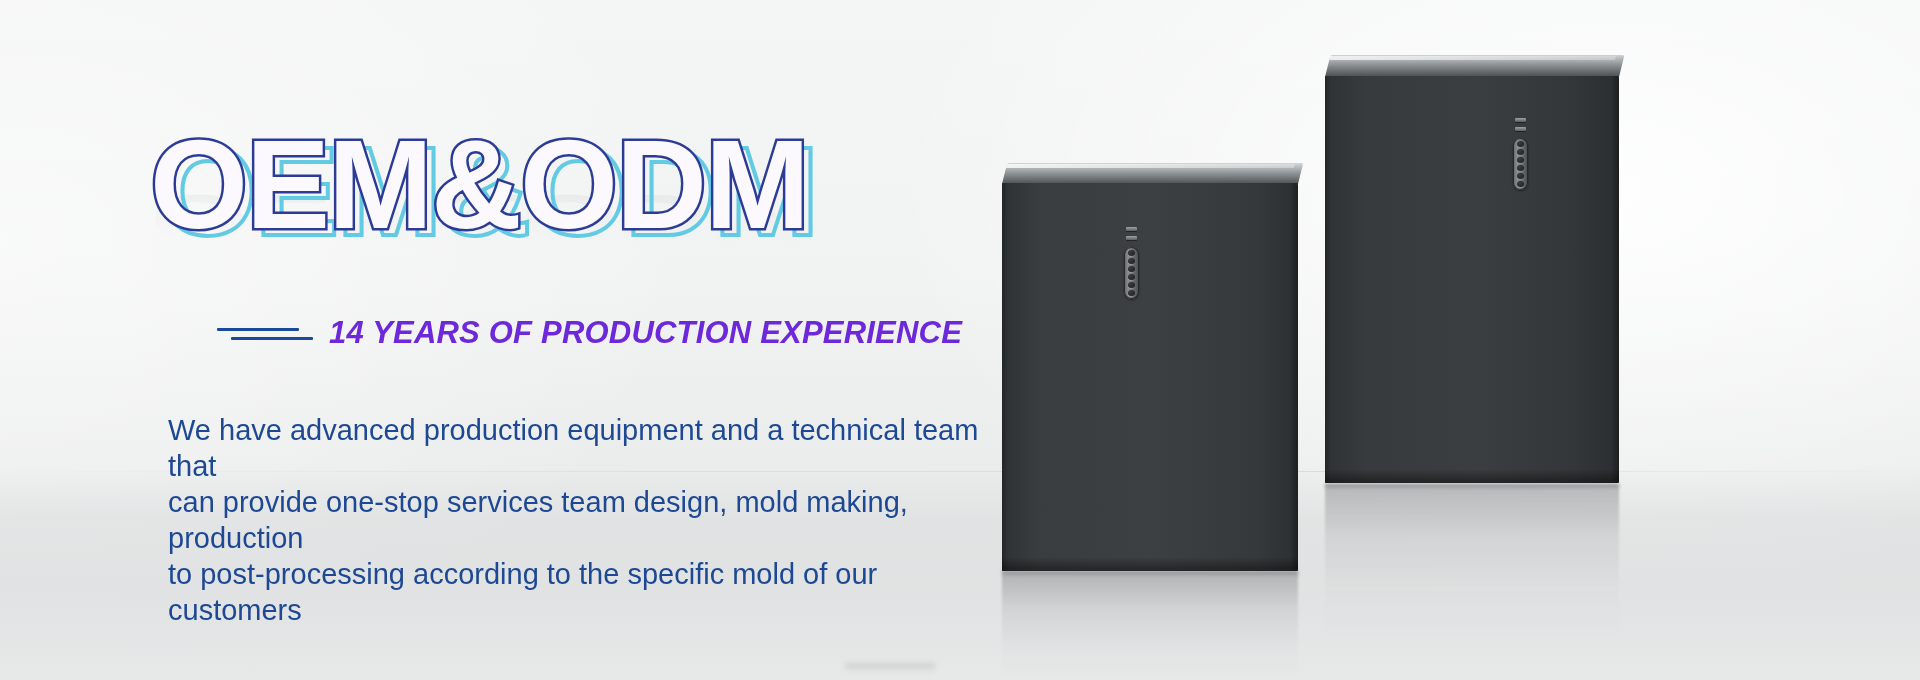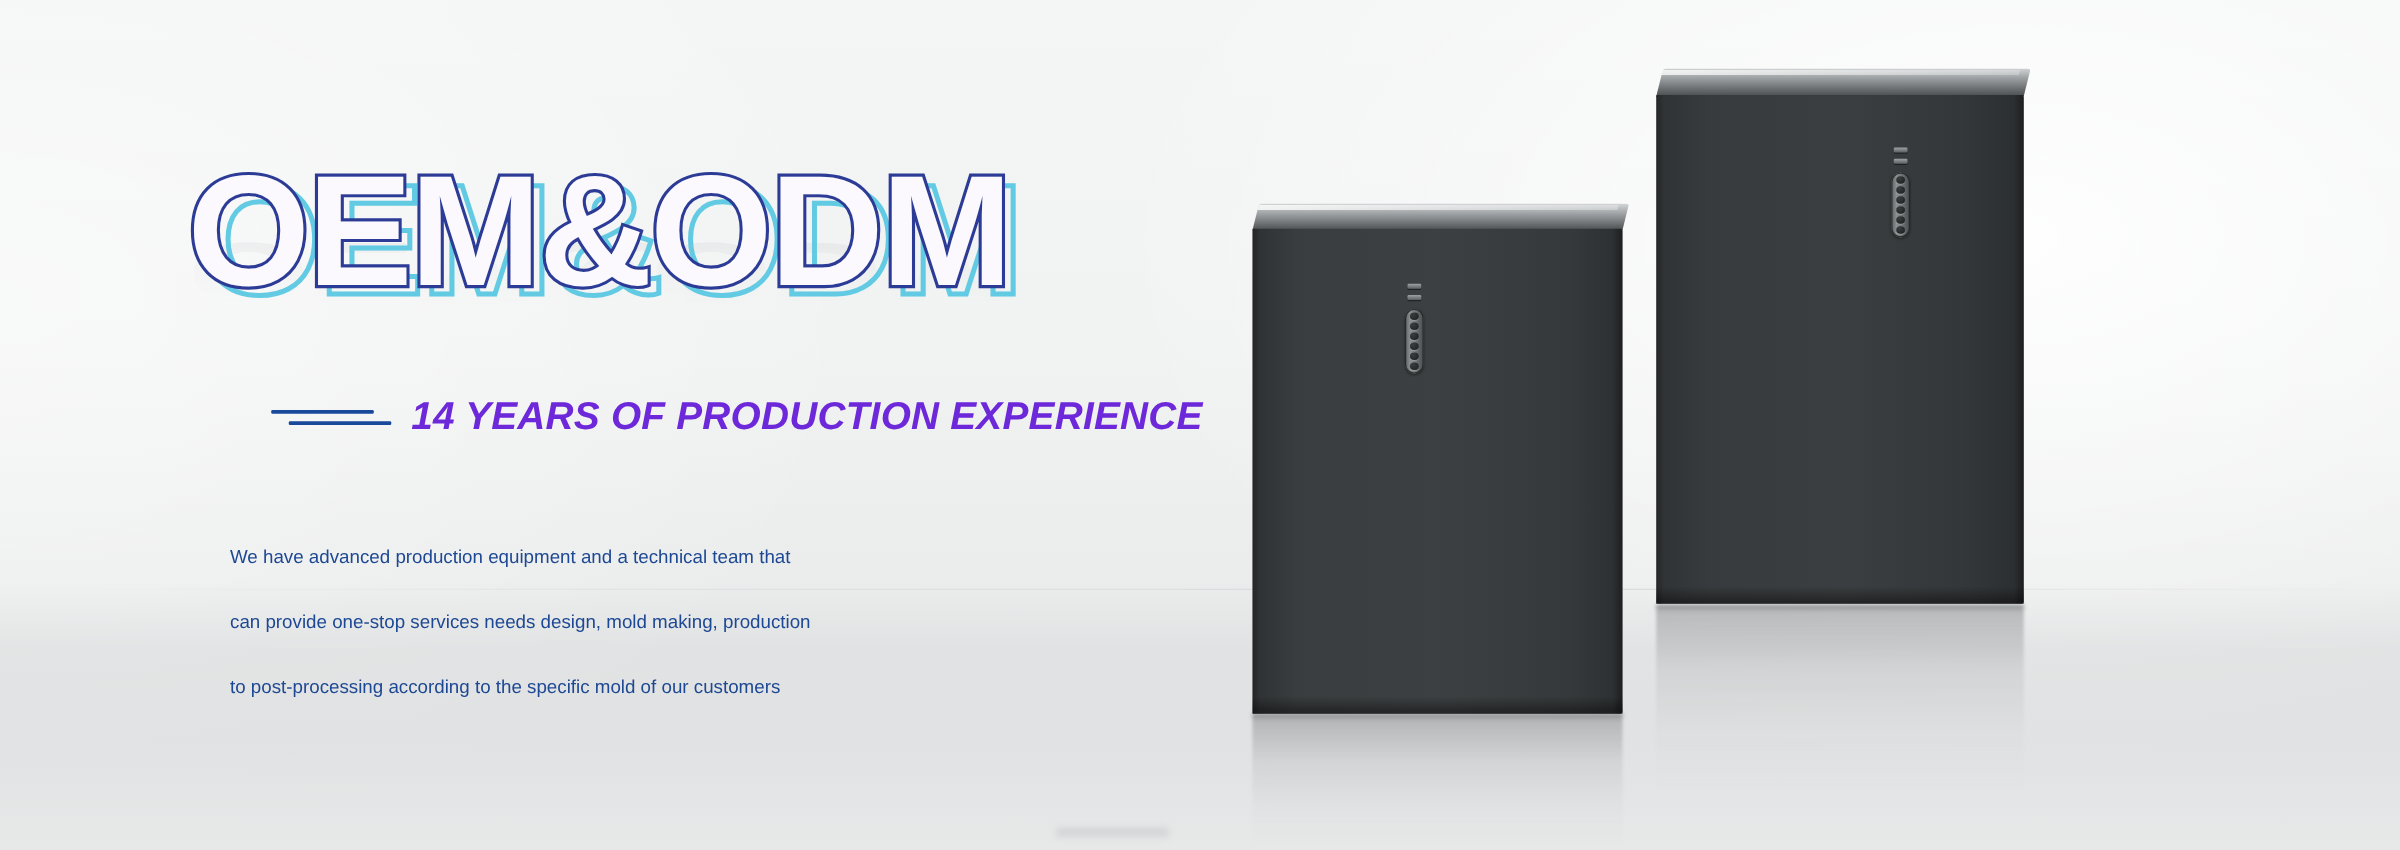--- a/index.html
+++ b/index.html
@@ -159,22 +159,22 @@
   }
 
   
   .body-copy {
     position: absolute;
     left: 18px;
     top: 290px;
     width: 830px;
   }
   .body-copy p {
-    margin: 16px;
-    font-size: 15px;
+    margin: 0;
+    font-size: 29px;
     line-height: 36px;
     color: #1d4893;
     font-weight: 400;
     font-family: "Liberation Sans", "DejaVu Sans", sans-serif;
   }
 
   
   .products {
     position: absolute;
     right: 0;
@@ -362,21 +362,21 @@
     <div class="subtitle-row">
       <span class="rule-stack">
         <span class="rule rule-top"></span>
         <span class="rule rule-bottom"></span>
       </span>
       <p class="subtitle">14 YEARS OF PRODUCTION EXPERIENCE</p>
     </div>
 
     <div class="body-copy">
       <p>We have advanced production equipment and a technical team that</p>
-      <p>can provide one-stop services needs design, mold making, production</p>
+      <p>can provide one-stop services team design, mold making, production</p>
       <p>to post-processing according to the specific mold of our customers</p>
     </div>
 
   </div>
 
   <div class="products">
 
     <div class="prod-reflect reflect-rear"></div>
     <div class="prod-reflect reflect-front"></div>
 

